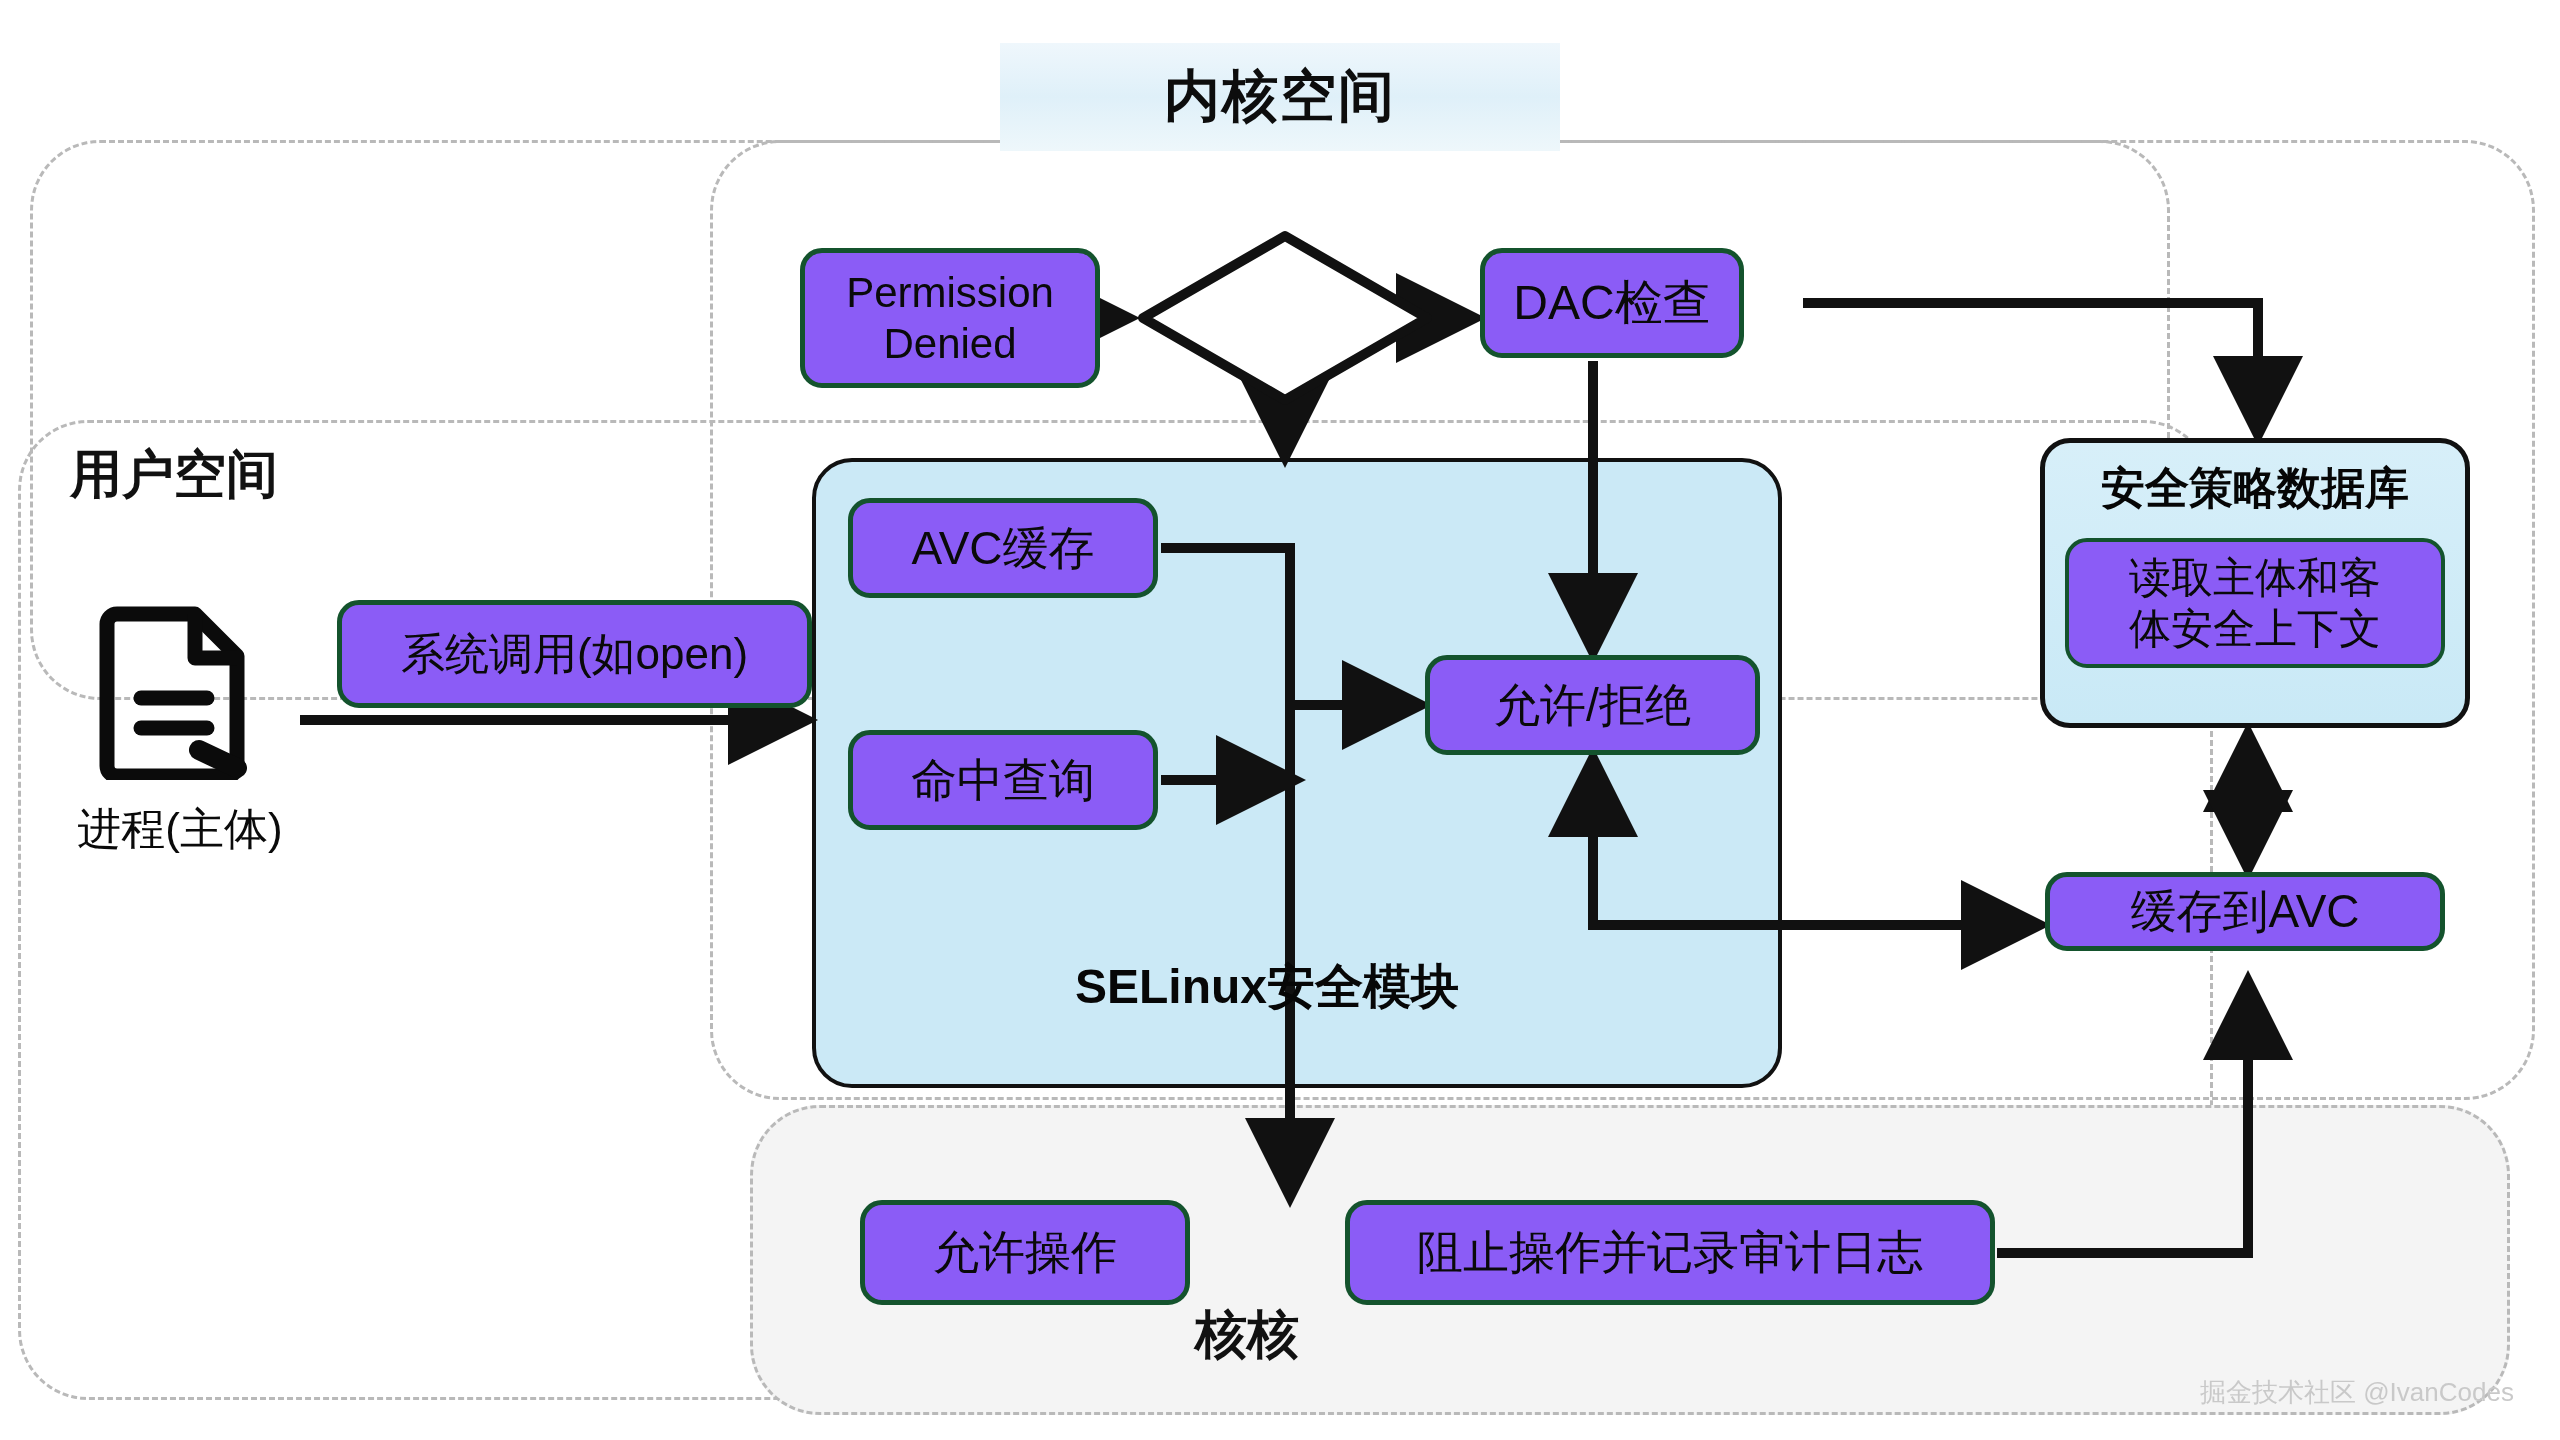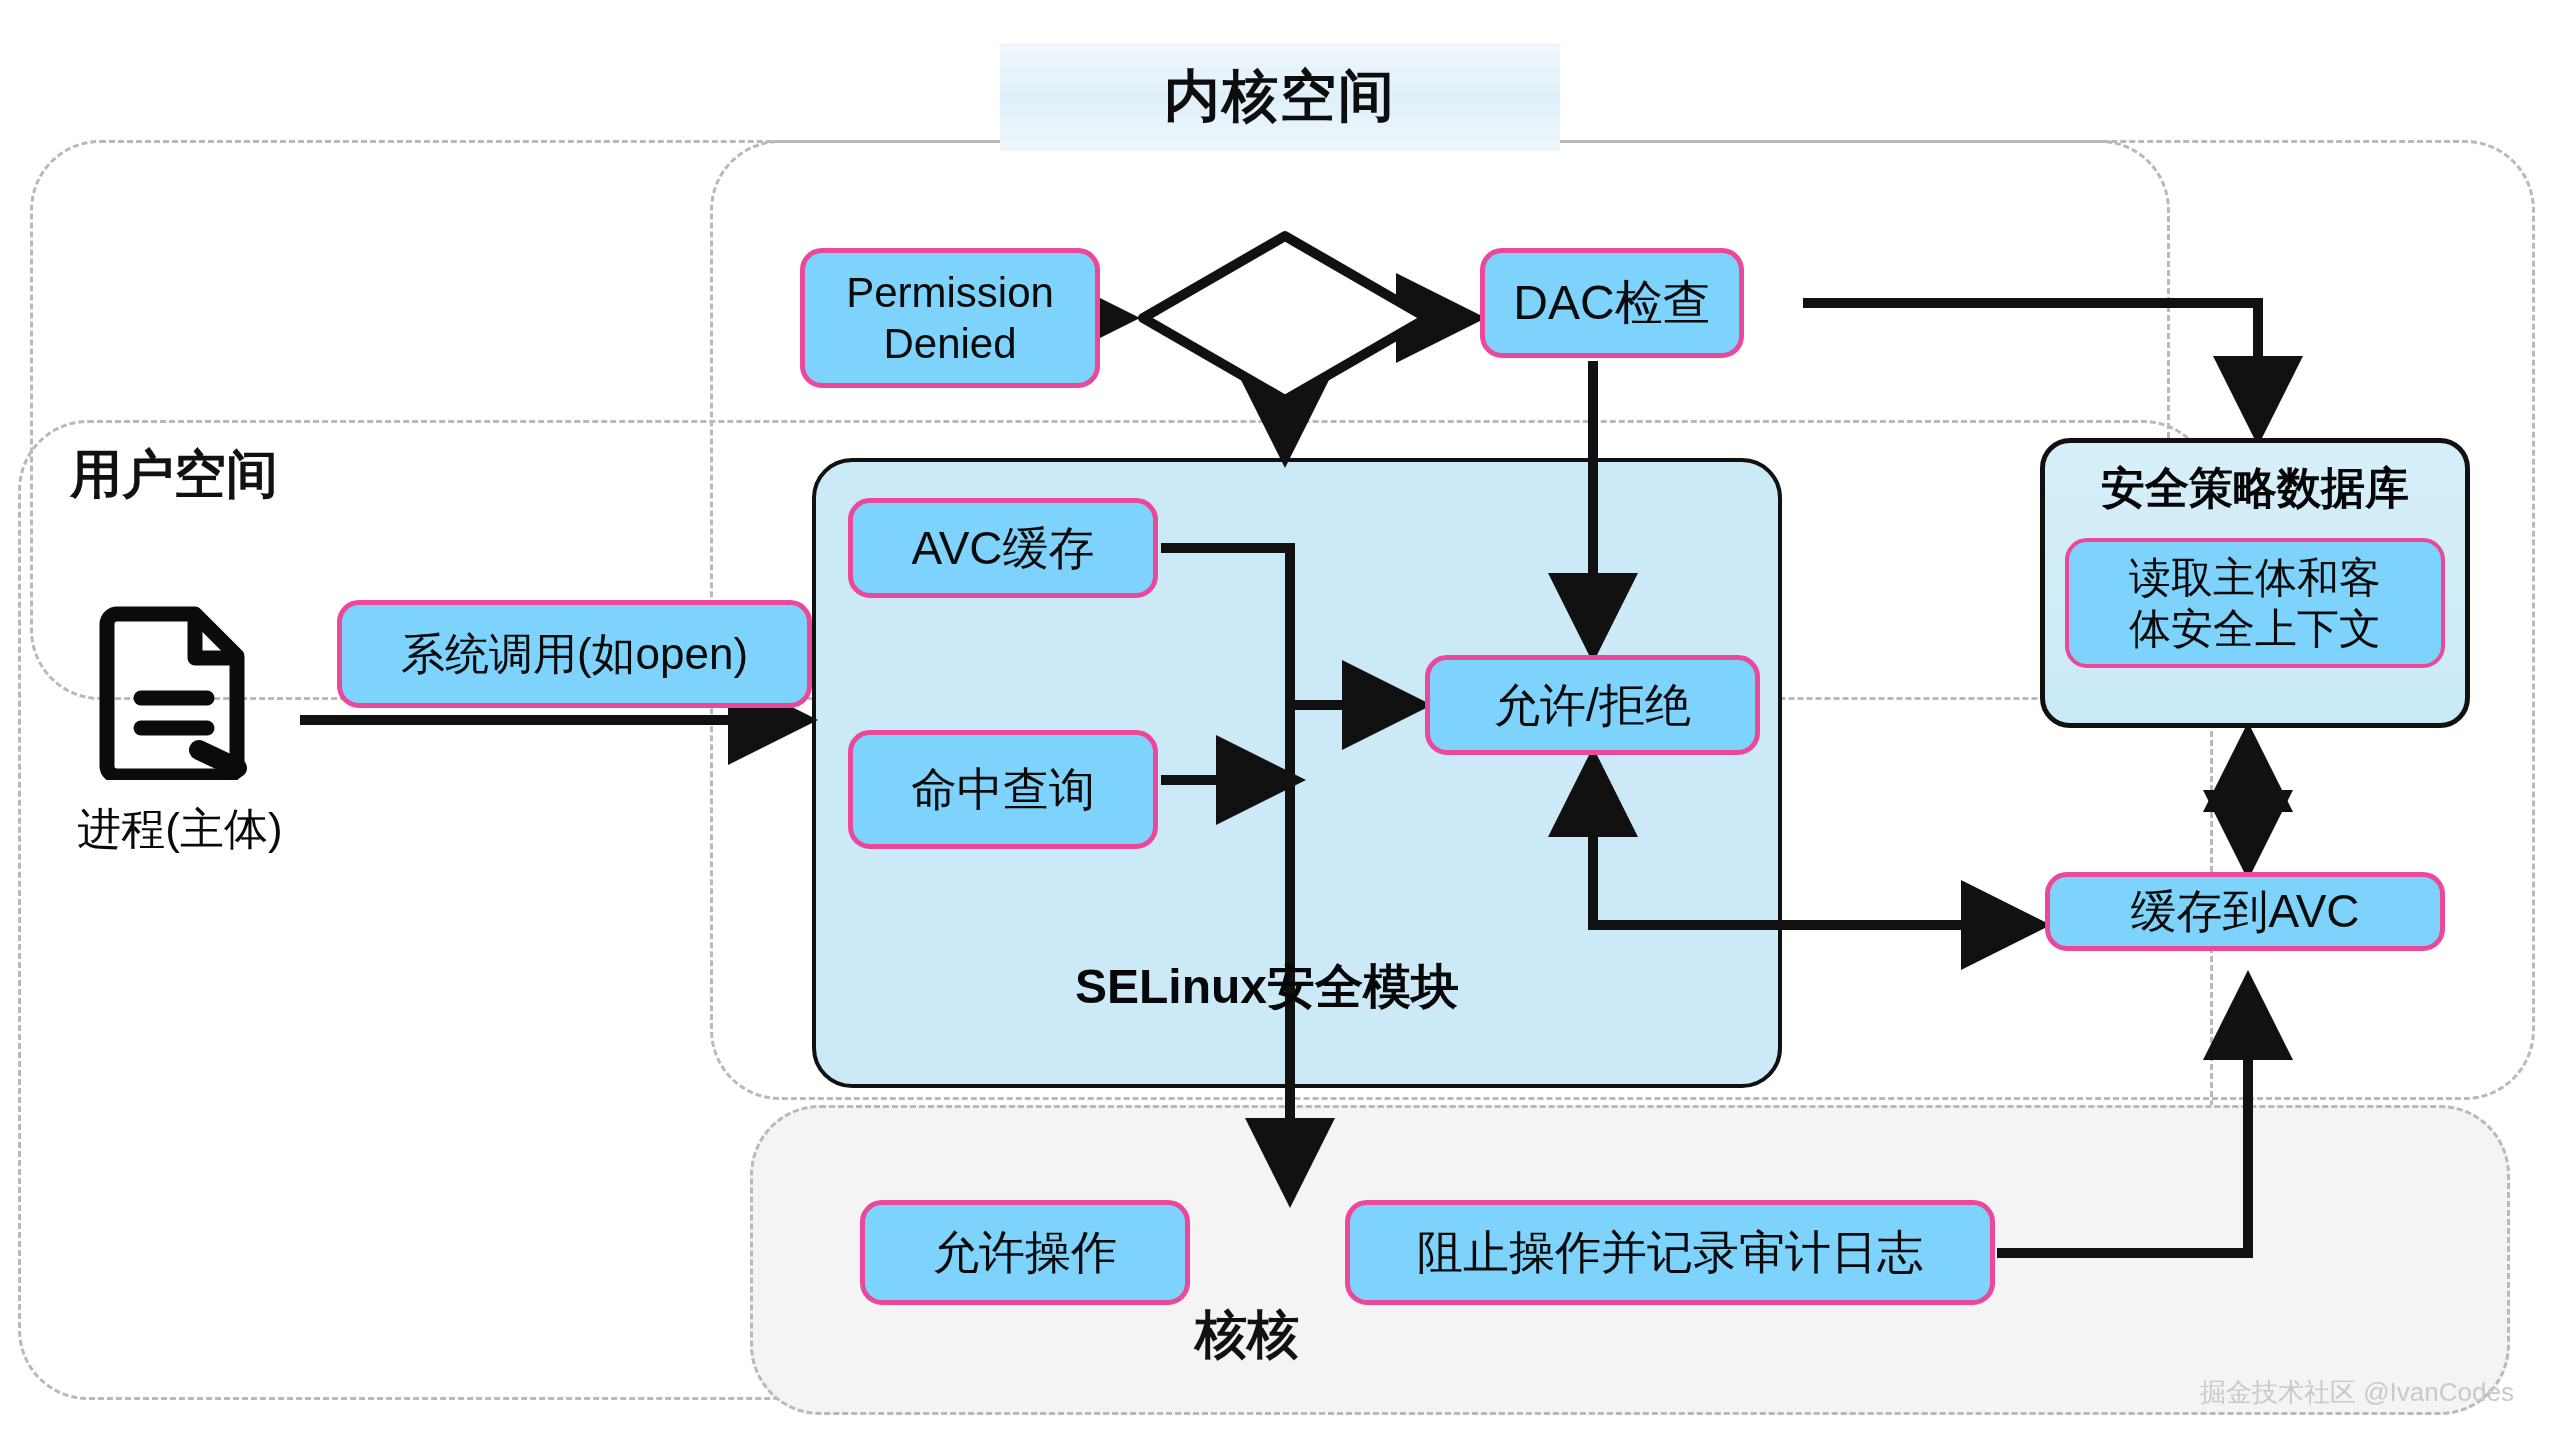--- a/index.html
+++ b/index.html
@@ -49,23 +49,23 @@
     display: flex;
     align-items: center;
     justify-content: center;
     font-weight: bold;
     color: #0d0d0d;
     letter-spacing: 2px;
   }
   .node {
     position: absolute;
     box-sizing: border-box;
-    border: 5px solid #ec4899;
+    border: 5px solid #14532d;
     border-radius: 22px;
-    background: #7dd3fc;
+    background: #8b5cf6;
     display: flex;
     align-items: center;
     justify-content: center;
     text-align: center;
     color: #0a0a0a;
     z-index: 7;
     line-height: 1.15;
     padding: 17px 10px;
   }
   .node.two-line { line-height: 1.22; }
@@ -175,21 +175,21 @@
   </div>
 
   <div class="node" style="left:1480px; top:248px; width:264px; height:110px; font-size:48px;">
     <span>DAC检查</span>
   </div>
 
   <div class="node" style="left:848px; top:498px; width:310px; height:100px; font-size:46px;">
     <span>AVC缓存</span>
   </div>
 
-  <div class="node" style="left:848px; top:730px; width:310px; height:119px; font-size:46px;">
+  <div class="node" style="left:848px; top:730px; width:310px; height:100px; font-size:46px;">
     <span>命中查询</span>
   </div>
 
   <div class="node" style="left:1425px; top:655px; width:335px; height:100px; font-size:46px;">
     <span>允许/拒绝</span>
   </div>
 
   <div class="policy-panel" style="left:2040px; top:438px; width:430px; height:290px; padding-top:16px;">
     <div class="policy-title" style="font-size:44px;">安全策略数据库</div>
     <div class="node two-line" style="position:relative; left:0; top:14px; width:380px; height:130px; font-size:42px; flex-direction:column; border-width:4px;">

